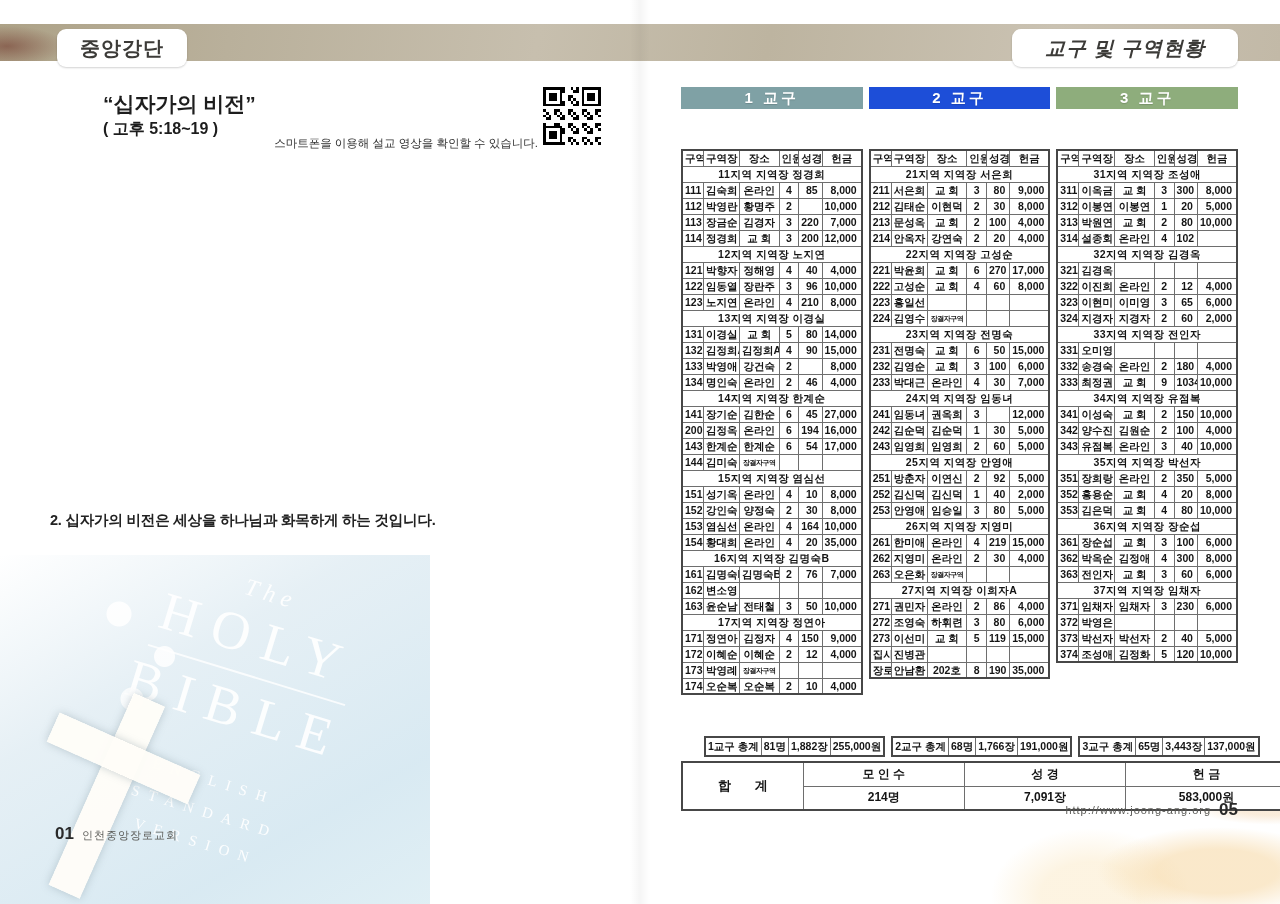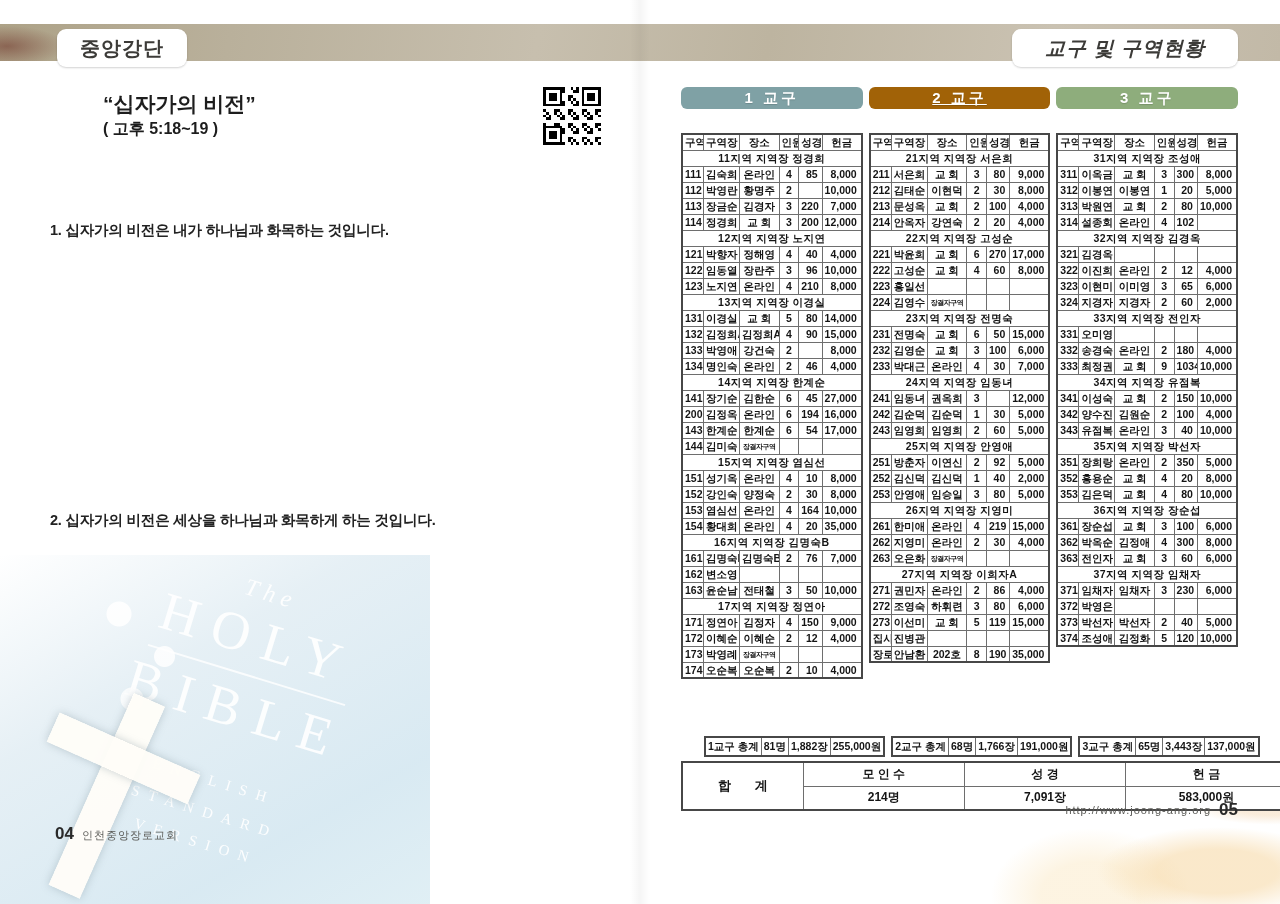--- a/index.html
+++ b/index.html
@@ -47,22 +47,22 @@
   .flowers-right { position:absolute; left:860px; top:740px; width:420px; height:164px;
     background:radial-gradient(ellipse at 85% 80%, rgba(246,214,160,.55) 0 60px, rgba(246,214,160,0) 120px),
                radial-gradient(ellipse at 55% 95%, rgba(250,230,190,.45) 0 50px, rgba(250,230,190,0) 100px),
                radial-gradient(ellipse at 98% 40%, rgba(240,200,150,.35) 0 40px, rgba(240,200,150,0) 80px); }
   .crease { position:absolute; left:630px; top:0; width:20px; height:904px;
     background:linear-gradient(90deg, rgba(0,0,0,0) 0%, rgba(0,0,0,.04) 50%, rgba(0,0,0,0) 100%); }
 
   
   .parish-wrap { position:absolute; left:681px; top:87px; width:557px; display:flex; gap:6px; }
   .parish-col { flex:1 1 0; min-width:0; }
-  .parish-banner { height:22px; margin-bottom:24px; display:flex; align-items:center; justify-content:center;
-    color:#fff; font-size:15px; font-weight:bold; letter-spacing:3px; text-shadow:0 1px 1px rgba(0,0,0,.15);border-radius:6px; }
+  .parish-banner { height:22px; margin-bottom:40px; display:flex; align-items:center; justify-content:center;
+    color:#fff; font-size:15px; font-weight:bold; letter-spacing:3px; text-shadow:0 1px 1px rgba(0,0,0,.15); }
   table.ptable { width:100%; border-collapse:collapse; border:2px solid #474747; background:#fff;
     font-size:10.5px; font-weight:600; color:#141414; table-layout:fixed; }
   table.ptable td { border:1px solid #6e6e6e; height:16px; padding:0 2px; text-align:center;
     white-space:nowrap; overflow:hidden; line-height:1; }
   table.ptable tr.thead td { font-weight:700; }
   table.ptable td.num { text-align:right; padding-right:4px; }
   table.ptable tr.ghead td { font-weight:700; letter-spacing:0.5px; }
   table.ptable td.tiny { font-size:7px; letter-spacing:-0.5px; }
 
   .totals-wrap { position:absolute; left:681px; top:736px; width:557px; display:flex; gap:6px;padding-left:23px; }
@@ -111,20 +111,21 @@
     </div>
   </div>
   <div class="flowers-left"></div>
   <div class="cross">
       <div class="v"></div>
       <div class="h"></div>
     </div>
 
   <div class="sermon-title">“십자가의 비전”</div>
   <div class="sermon-ref">( 고후 5:18~19 )</div>
+  <div class="qr-caption">스마트폰을 이용해 설교 영상을 확인할 수 있습니다.</div>
   <div class="qr-box">
       <div class="m"></div>
       <div class="m"></div>
       <div class="m"></div>
       <div class="m"></div>
       <div class="m"></div>
       <div class="m"></div>
       <div class="m"></div>
       <div class="m"></div>
       <div></div>
@@ -554,21 +555,20 @@
       <div class="m"></div>
       <div></div>
       <div></div>
       <div class="m"></div>
       <div></div>
       <div class="m"></div>
       <div></div>
       <div></div>
       <div class="m"></div>
     </div>
-  <div class="sermon-point point-1">1. 십자가의 비전은 내가 하나님과 화목하는 것입니다.</div>
   <div class="sermon-point point-2">2. 십자가의 비전은 세상을 하나님과 화목하게 하는 것입니다.</div>
 
   <div class="crease"></div>
 
   <div class="flowers-right"></div>
   <div class="parish-wrap">
       <div class="parish-col">
         <div class="parish-banner" style="background: rgb(127, 161, 165);">1 교구</div>
         <table class="ptable">
           <colgroup>
@@ -814,21 +814,21 @@
               <td>오순복</td>
               <td>오순복</td>
               <td>2</td>
               <td class="num">10</td>
               <td class="num">4,000</td>
             </tr>
           </tbody>
         </table>
       </div>
       <div class="parish-col">
-        <div class="parish-banner" style="background: #a16207; text-decoration: underline;">2 교구</div>
+        <div class="parish-banner" style="background: #1d4ed8;">2 교구</div>
         <table class="ptable">
           <colgroup>
             <col style="width: 12%;">
             <col style="width: 20%;">
             <col style="width: 22%;">
             <col style="width: 11%;">
             <col style="width: 13%;">
             <col style="width: 22%;">
           </colgroup>
           <tbody>
@@ -1338,21 +1338,21 @@
     </tr>
     <tr class="vals">
       <td>214명</td>
       <td>7,091장</td>
       <td>583,000원</td>
     </tr>
   </tbody>
     </table>
 
   <div class="footer-left">
-    <span class="pagenum">04</span>
+    <span class="pagenum">01</span>
     <span class="foot-text">인천중앙장로교회</span>
   </div>
   <div class="footer-right">
     <span class="foot-text">http://www.joong-ang.org</span>
     <span class="pagenum">05</span>
   </div>
 
 </div>
 
 </body></html>

